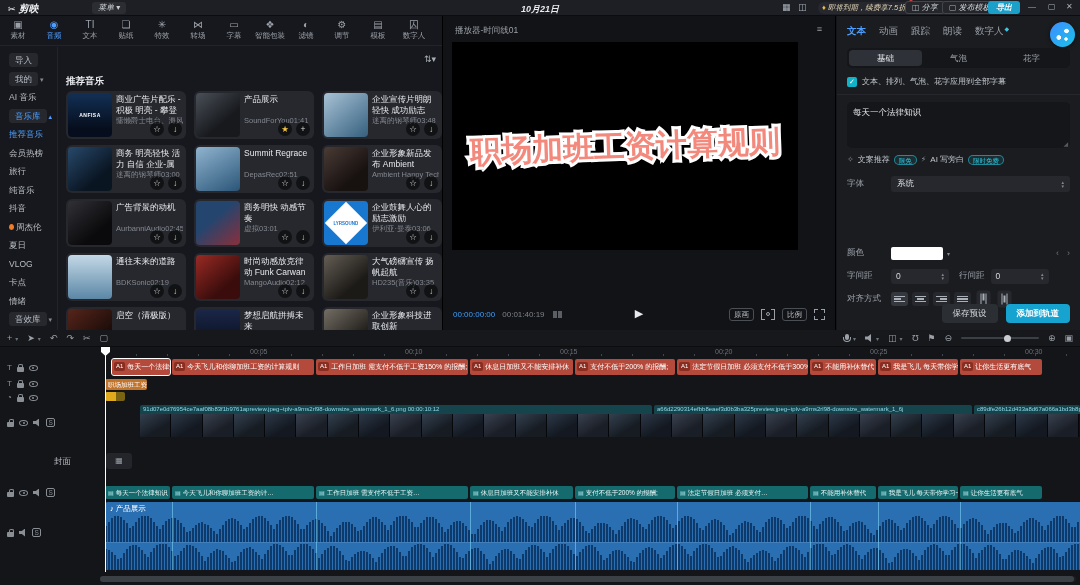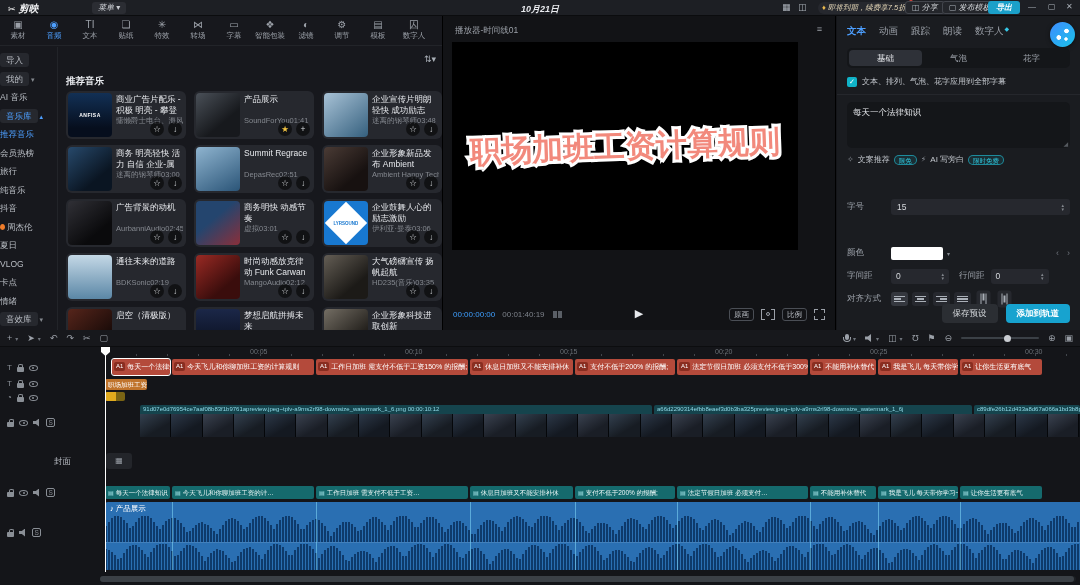--- a/index.html
+++ b/index.html
@@ -21,21 +21,21 @@
 .tb-export{position:absolute;top:1px;height:13px;border-radius:3px;background:#1ba0c9;color:#fff;font-size:8px;line-height:13px;padding:0 8px;font-weight:bold;}
 .winbtn{position:absolute;top:2px;color:#aab0b8;font-size:8px;}
 
 
 .left-panel{position:absolute;left:0;top:16px;width:443px;height:314px;background:#17181d;border-right:1px solid #000;}
 .tabstrip{position:absolute;left:0;top:0;right:0;height:30px;border-bottom:1px solid #222429;display:flex;}
 .tool-tab{width:36px;display:flex;flex-direction:column;align-items:center;justify-content:center;gap:1px;color:#9ba0a8;font-size:7.5px;cursor:default;}
 .tool-tab .g{font-size:10px;line-height:10px;}
 .tool-tab.active{color:#4d9fff;}
 .sidebar{position:absolute;left:0;top:31px;width:58px;bottom:0;border-right:1px solid #222429;padding-top:4px;}
-.side-item{height:18.5px;line-height:18.5px;color:#b9bdc4;font-size:8.5px;white-space:nowrap;}
+.side-item{height:18.5px;line-height:18.5px;padding-left:9px;color:#b9bdc4;font-size:8.5px;white-space:nowrap;}
 .side-item.pill span.t{background:#26282e;border-radius:3px;padding:2px 6px;}
 .side-item.sel{color:#4d9fff;}
 .side-item.grp{color:#4d9fff;}
 .side-item .cr{font-size:7px;color:#84888f;margin-left:2px;}
 .side-item.grp .cr{color:#4d9fff;}
 .flame{display:inline-block;width:5px;height:6px;background:#f07c2a;border-radius:50% 50% 50% 50%/60% 60% 40% 40%;margin-right:2px;}
 .lib{position:absolute;left:58px;top:31px;right:0;bottom:0;overflow:hidden;}
 .search{position:absolute;left:8px;top:6px;width:348px;height:15px;background:#25272c;border-radius:8px;color:#6f747c;display:flex;align-items:center;padding:0 8px;gap:5px;font-size:8.5px;}
 .mag{width:7px;height:7px;border:1px solid #6f747c;border-radius:50%;position:relative;}
 .mag::after{content:'';position:absolute;left:6px;top:6px;width:3px;height:1px;background:#6f747c;transform:rotate(45deg);}
@@ -457,24 +457,24 @@
     </div>
     <div class="assist">
       <span class="aic">✧</span>
       <span>文案推荐</span>
       <span class="abadge">限免</span>
       <span class="aic">⚡</span>
       <span>AI 写旁白</span>
       <span class="abadge">限时免费</span>
     </div>
 
-    <div class="irow" style="top:183px;">
-      <span class="rlabel">字号</span>
+    <div class="irow" style="top:160px;">
+      <span class="rlabel">字体</span>
       <span class="select">
-          <span>15</span>
+          <span>系统</span>
           <span class="updn">
             <span>▴</span>
             <span>▾</span>
           </span>
         </span>
     </div>
     <div class="irow" style="top:229px;">
       <span class="rlabel">颜色</span>
       <span class="swatch"></span>
       <span class="swdrop">▾</span>

